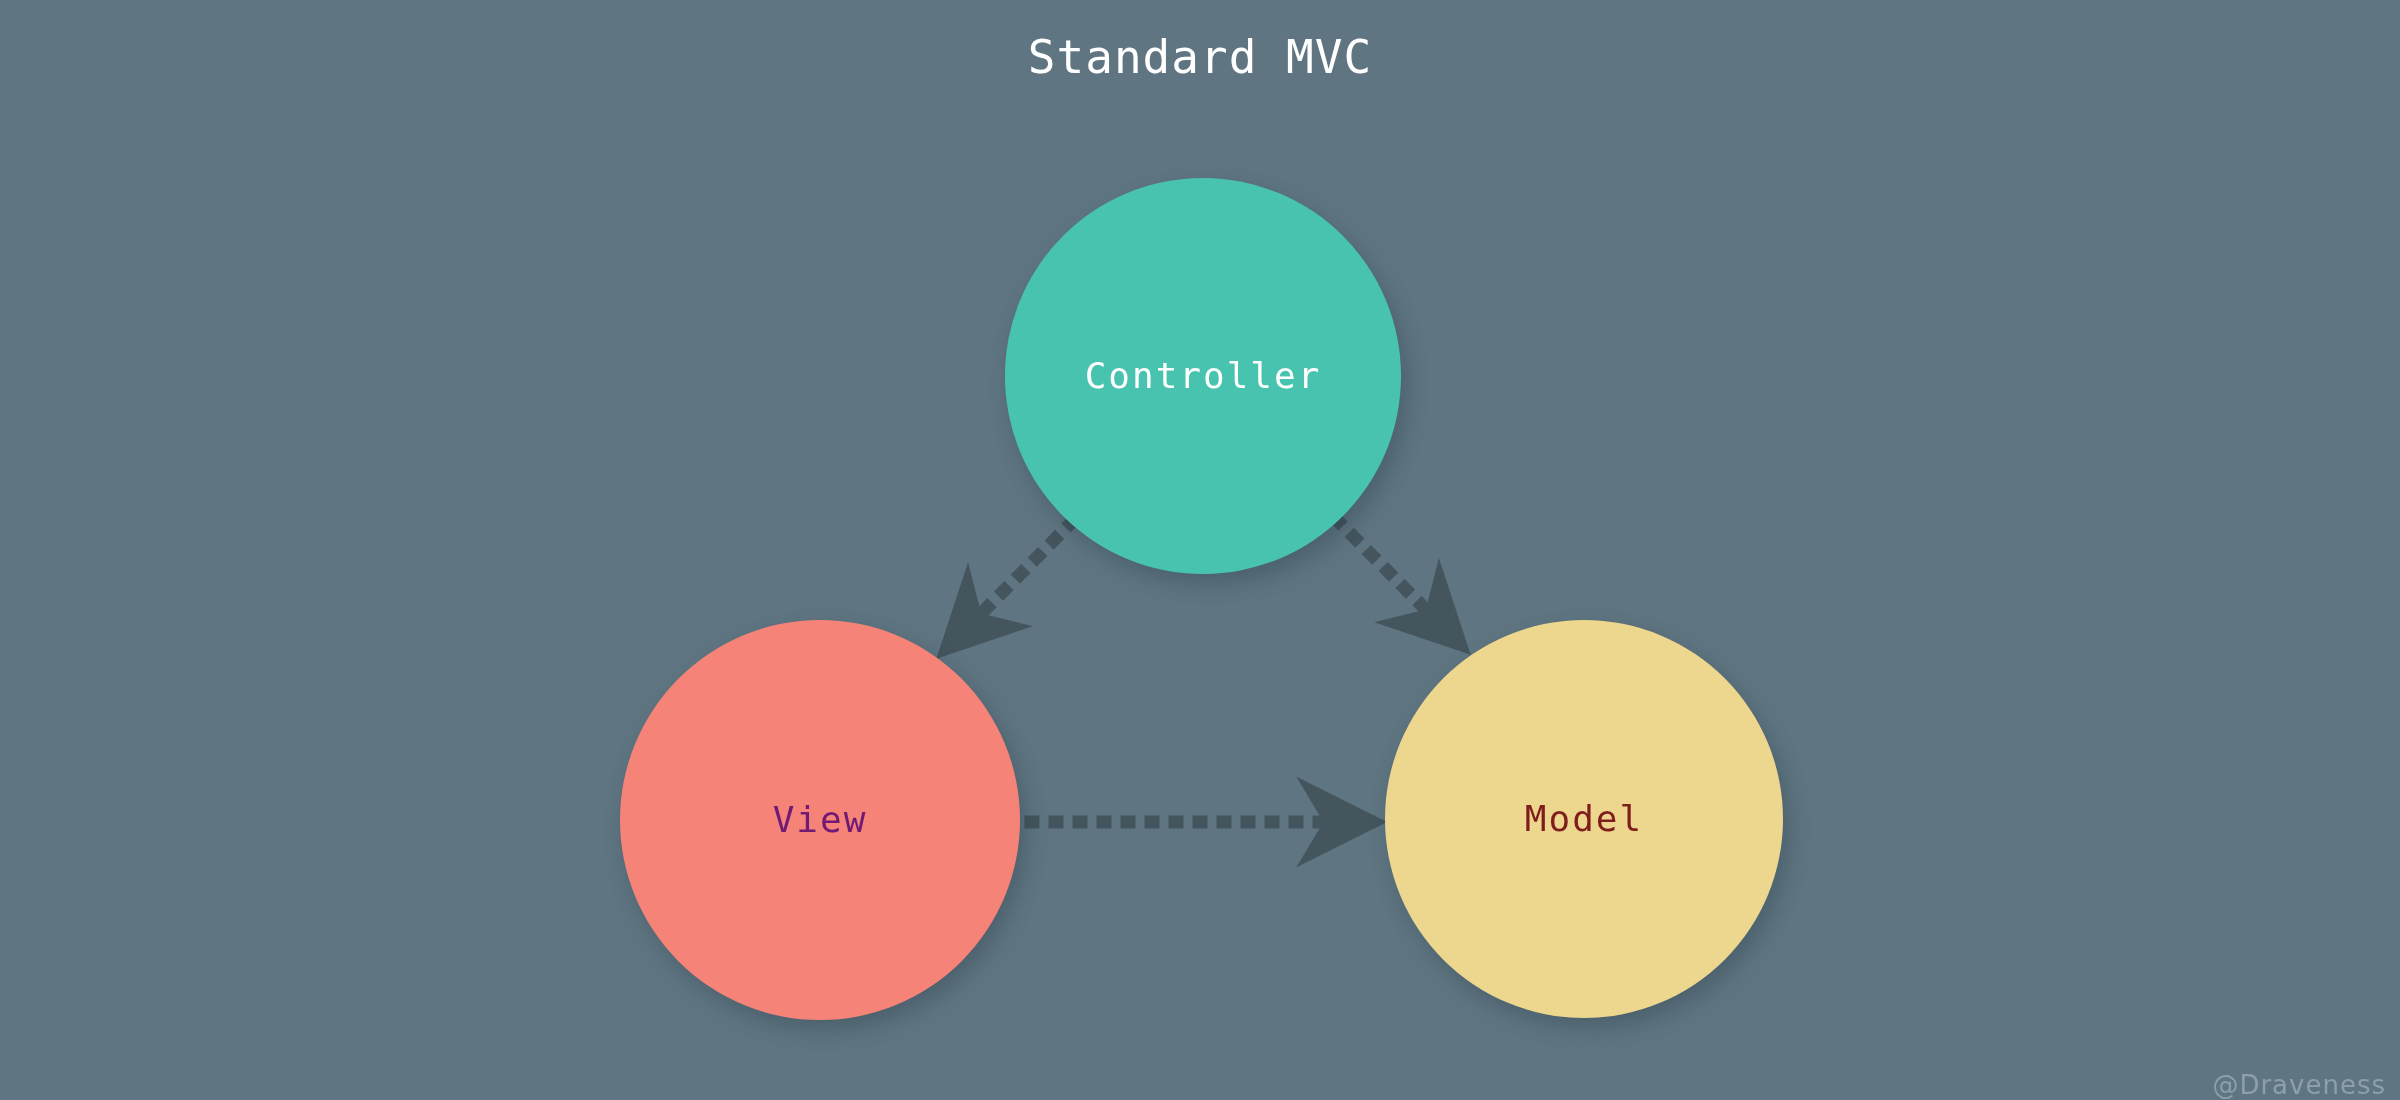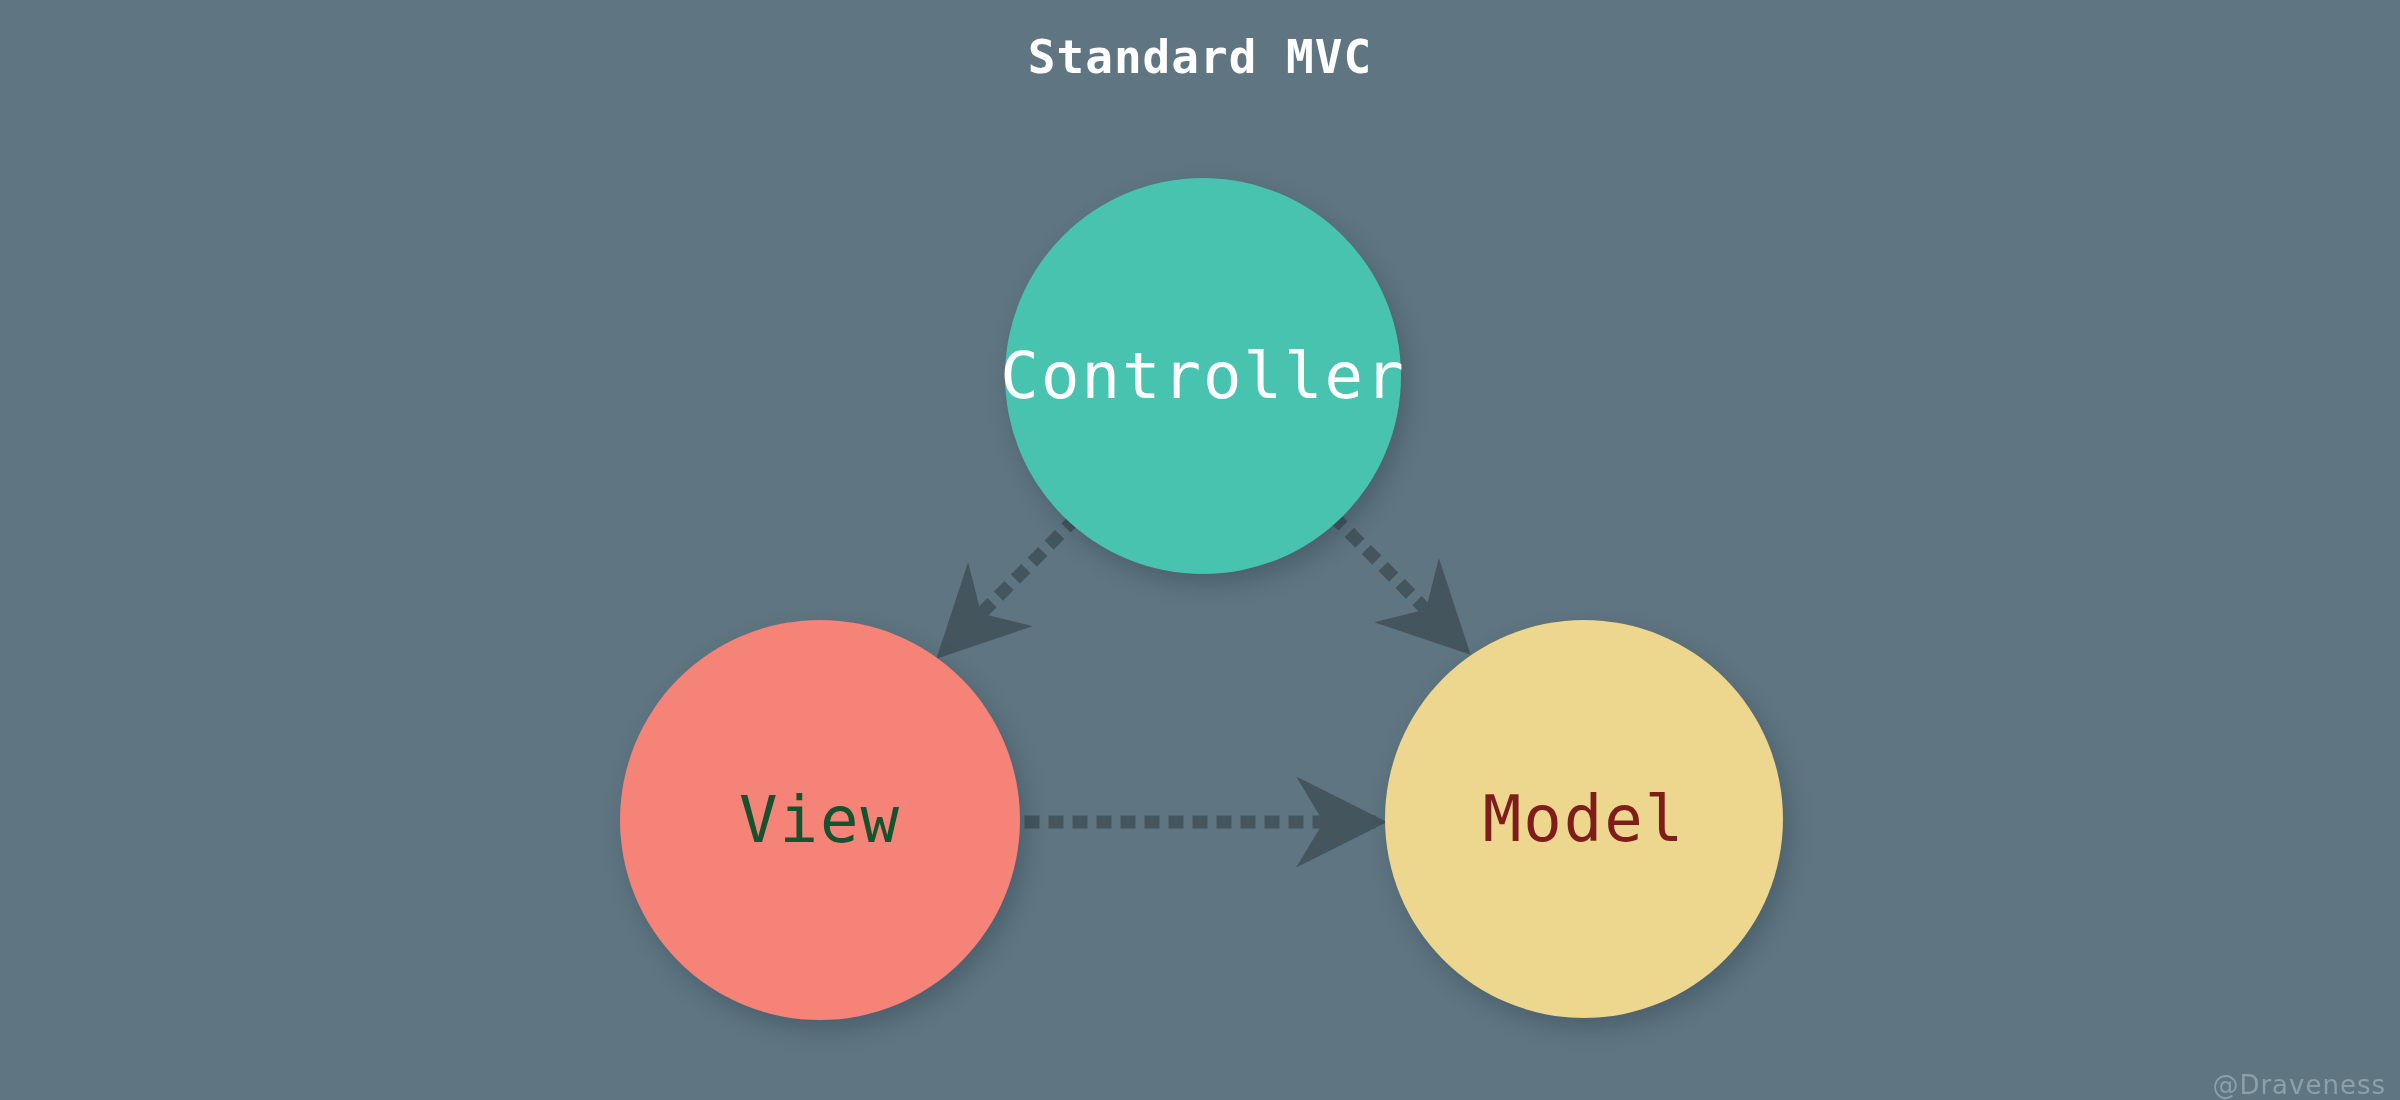--- a/index.html
+++ b/index.html
@@ -16,56 +16,56 @@
     font-family: "DejaVu Sans Mono", "Liberation Mono", monospace;
   }
   #diagram-title {
     position: absolute;
     left: 0;
     top: 30px;
     width: 2400px;
     text-align: center;
     color: #FFFFFF;
     font-size: 46px;
-    font-weight: 700;
+    font-weight: 400;
     letter-spacing: 1px;
     font-family: "DejaVu Sans Mono", "Liberation Mono", monospace;
     white-space: pre;
   }
   .node {
     position: absolute;
     border-radius: 50%;
     display: flex;
     align-items: center;
     justify-content: center;
     box-shadow: 6px 10px 22px rgba(30, 45, 55, 0.30);
   }
   .node-label {
-    font-size: 64px;
+    font-size: 36px;
     font-family: "DejaVu Sans Mono", "Liberation Mono", monospace;
     letter-spacing: 2px;
     white-space: pre;
     line-height: 1;
   }
   #node-controller {
     left: 1005px;
     top: 178px;
     width: 396px;
     height: 396px;
     background: #48C3B0;
   }
   #node-controller .node-label { color: #FFFFFF; }
   #node-view {
     left: 620px;
     top: 620px;
     width: 400px;
     height: 400px;
     background: #F58378;
   }
-  #node-view .node-label { color: #14532d; }
+  #node-view .node-label { color: #701a75; }
   #node-model {
     left: 1385px;
     top: 620px;
     width: 398px;
     height: 398px;
     background: #EDD68D;
   }
   #node-model .node-label { color: #7f1d1d; }
   #edge-layer {
     position: absolute;

